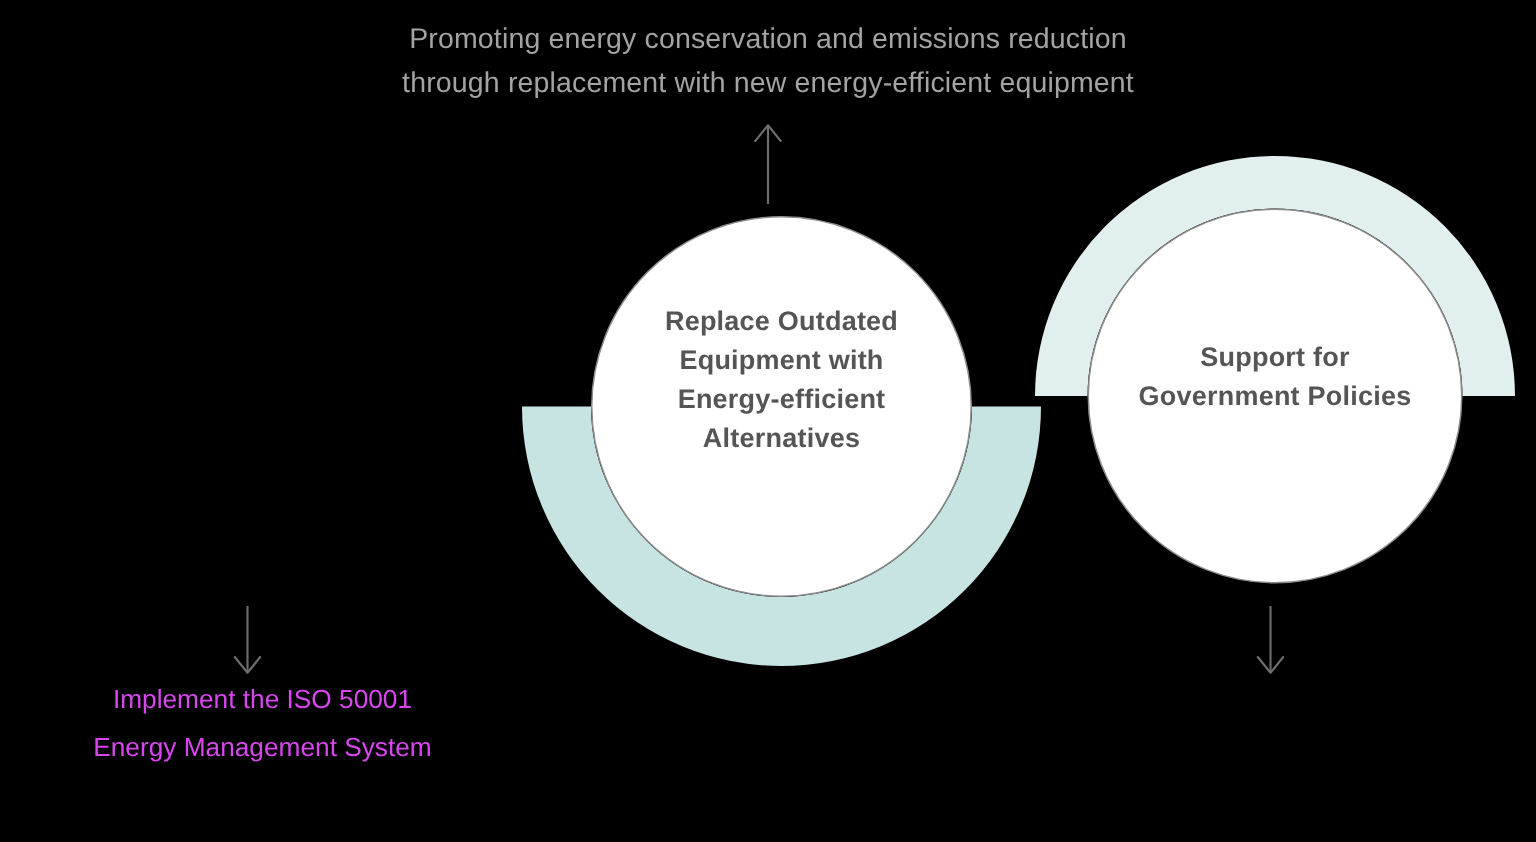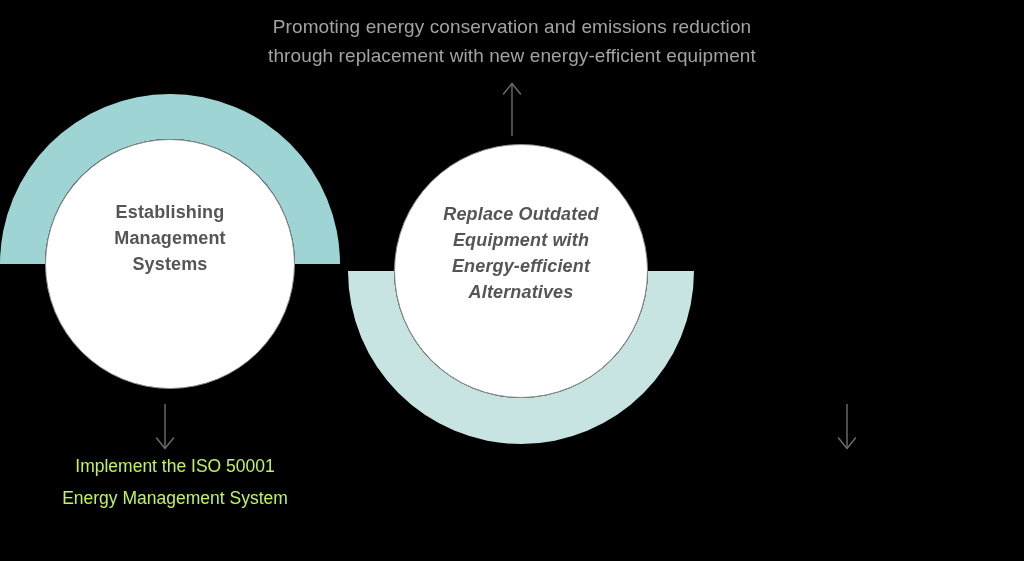--- a/index.html
+++ b/index.html
@@ -39,21 +39,21 @@
     width: 600px;
     font-size: 19px;
     font-weight: 400;
     letter-spacing: .1px;
     color: #a3a3a3;
   }
 
   .bottom-caption {
     font-size: 17.5px;
     font-weight: 400;
-    color: #bef264;
+    color: #d946ef;
     line-height: 1.85;
   }
 
   .caption-left {
     left: 15px;
     top: 450px;
     width: 320px;
   }
 
   .caption-right {
@@ -99,21 +99,21 @@
   
   #circle-1 { left: 0px; top: 94px; width: 340px; height: 340px; }
   #circle-1 .disc {
     left: 45px; top: 45px; width: 250px; height: 250px;
   }
   #circle-1 .disc-label { transform: translateY(-26px); }
 
   
   #circle-2 { left: 348px; top: 98px; width: 346px; height: 346px; }
   #circle-2 .disc {
-    left: 46px; top: 46px; width: 254px; height: 254px; font-style: italic;
+    left: 46px; top: 46px; width: 254px; height: 254px;
   }
   #circle-2 .disc-label { transform: translateY(-18px); font-size: 18px; }
 
   
   #circle-3 { left: 690px; top: 94px; width: 320px; height: 340px; }
   #circle-3 .disc {
     left: 35px; top: 45px; width: 250px; height: 250px;
   }
   #circle-3 .disc-label { transform: translateY(-13px); }
 
@@ -131,31 +131,20 @@
 <div id="stage">
 
   <div class="textblock top-caption">Promoting energy conservation and emissions reduction
 through replacement with new energy-efficient equipment</div>
 
   <svg class="arrow" id="arrow-up-mid" width="34" height="58" viewBox="0 0 34 58">
     <line x1="17" y1="58" x2="17" y2="6" stroke="#6e6e6e" stroke-width="1.4"></line>
     <polyline points="8.5,16 17,5.5 25.5,16" fill="none" stroke="#6e6e6e" stroke-width="1.4" stroke-linecap="round" stroke-linejoin="round"></polyline>
   </svg>
 
-  <div class="circle-group" id="circle-1">
-    <svg class="arc-svg" width="340" height="340" viewBox="0 0 340 340">
-
-      <path d="M 0,170 A 170,170 0 0 1 340,170 L 295,170 A 125,125 0 0 0 45,170 Z" fill="#9ED5D4"></path>
-    </svg>
-    <div class="disc">
-      <span class="disc-label">Establishing
-Management
-Systems</span>
-    </div>
-  </div>
 
   <svg class="arrow" id="arrow-down-1" width="34" height="50" viewBox="0 0 34 50">
     <line x1="17" y1="0" x2="17" y2="44" stroke="#6e6e6e" stroke-width="1.4"></line>
     <polyline points="8.5,34 17,44.5 25.5,34" fill="none" stroke="#6e6e6e" stroke-width="1.4" stroke-linecap="round" stroke-linejoin="round"></polyline>
   </svg>
 
   <div class="textblock bottom-caption caption-left">Implement the ISO 50001
 Energy Management System</div>
 
   <div class="circle-group" id="circle-2">
@@ -164,20 +153,30 @@
       <path d="M 346,173 A 173,173 0 0 1 0,173 L 46,173 A 127,127 0 0 0 300,173 Z" fill="#C7E4E3"></path>
     </svg>
     <div class="disc">
       <span class="disc-label">Replace Outdated
 Equipment with
 Energy-efficient
 Alternatives</span>
     </div>
   </div>
 
+  <div class="circle-group" id="circle-3">
+    <svg class="arc-svg" width="320" height="340" viewBox="0 0 320 340">
+
+      <path d="M 0,170 A 160,160 0 0 1 320,170 L 285,170 A 125,125 0 0 0 35,170 Z" fill="#E1EFEE"></path>
+    </svg>
+    <div class="disc">
+      <span class="disc-label">Support for
+Government Policies</span>
+    </div>
+  </div>
 
   <svg class="arrow" id="arrow-down-3" width="34" height="50" viewBox="0 0 34 50">
     <line x1="17" y1="0" x2="17" y2="44" stroke="#6e6e6e" stroke-width="1.4"></line>
     <polyline points="8.5,34 17,44.5 25.5,34" fill="none" stroke="#6e6e6e" stroke-width="1.4" stroke-linecap="round" stroke-linejoin="round"></polyline>
   </svg>
 
 
 </div>
 
 </body></html>

